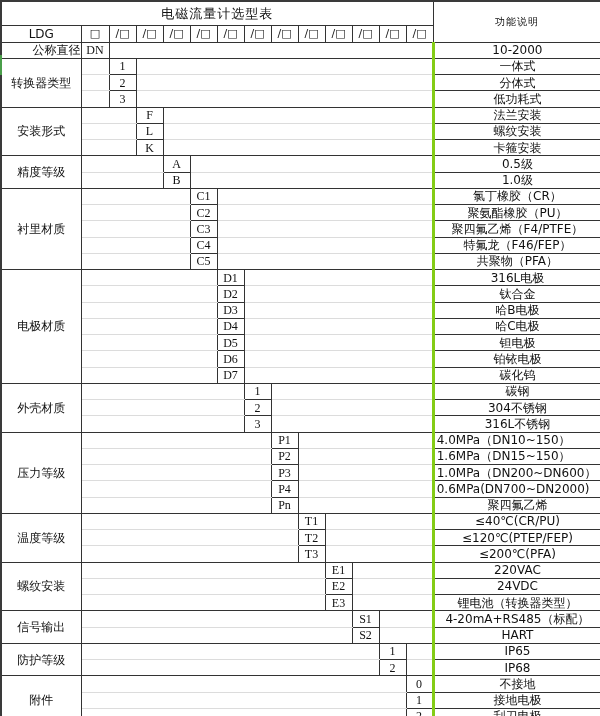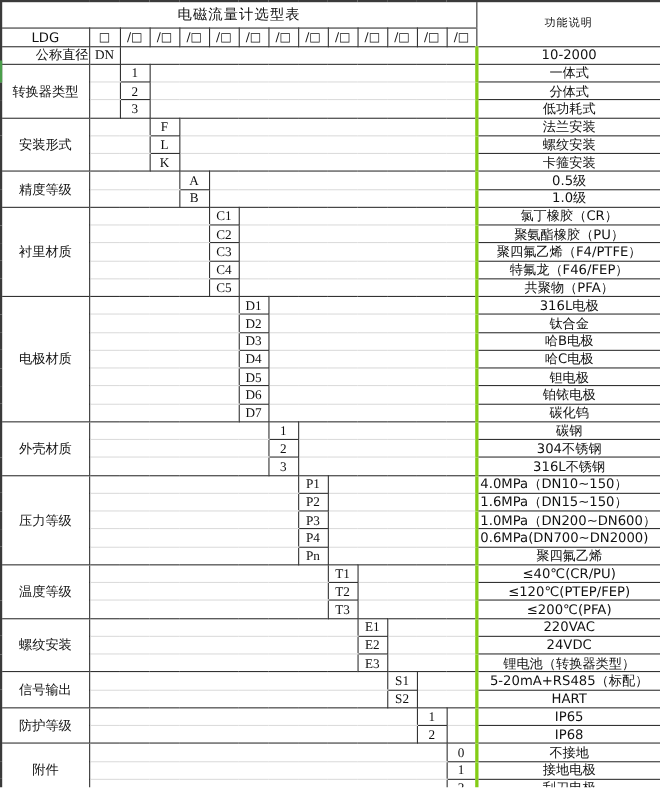--- a/index.html
+++ b/index.html
@@ -293,21 +293,21 @@
           <td class="sp" colspan="9"></td>
           <td class="code">E3</td>
           <td class="sp" colspan="3"></td>
           <td class="desc">锂电池（转换器类型）</td>
         </tr>
         <tr>
           <td class="label gt" rowspan="2">信号输出</td>
           <td class="sp gl gt" colspan="10"></td>
           <td class="code gt">S1</td>
           <td class="sp gl gt" colspan="2"></td>
-          <td class="desc gt">5-20mA+RS485（标配）</td>
+          <td class="desc gt">4-20mA+RS485（标配）</td>
         </tr>
         <tr>
           <td class="sp" colspan="10"></td>
           <td class="code">S2</td>
           <td class="sp" colspan="2"></td>
           <td class="desc">HART</td>
         </tr>
         <tr>
           <td class="label gt" rowspan="2">防护等级</td>
           <td class="sp gl gt" colspan="11"></td>

